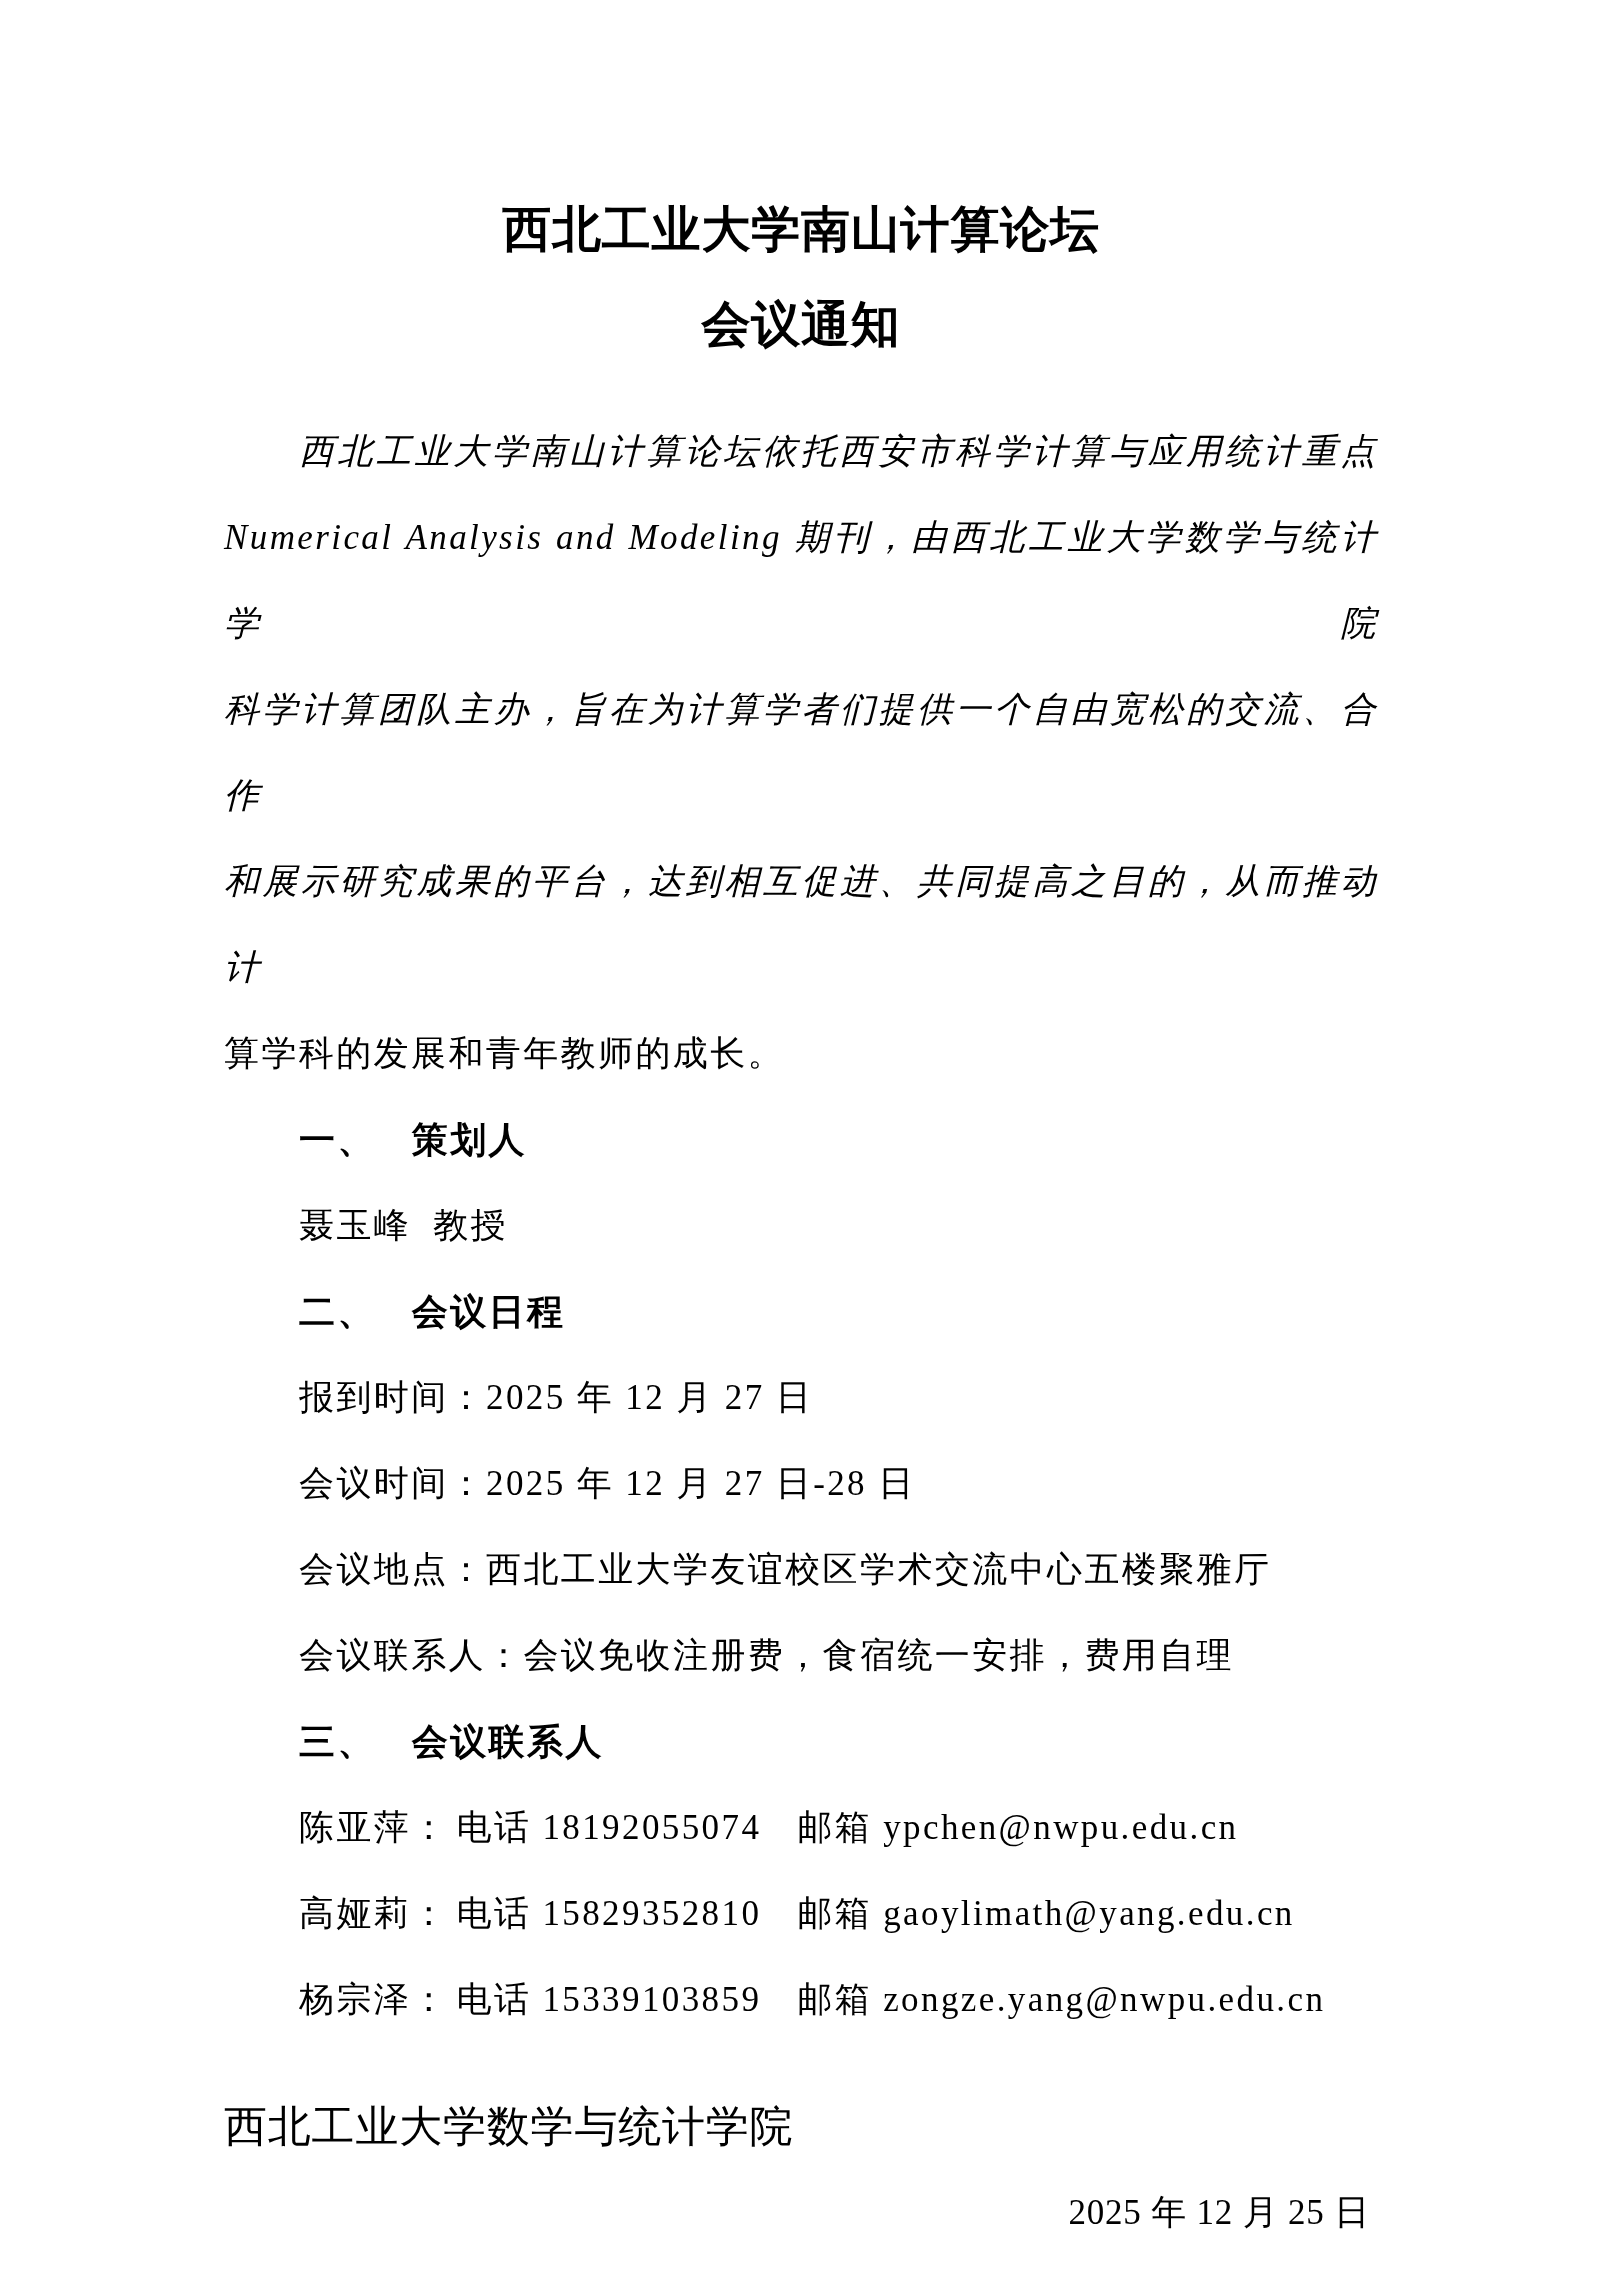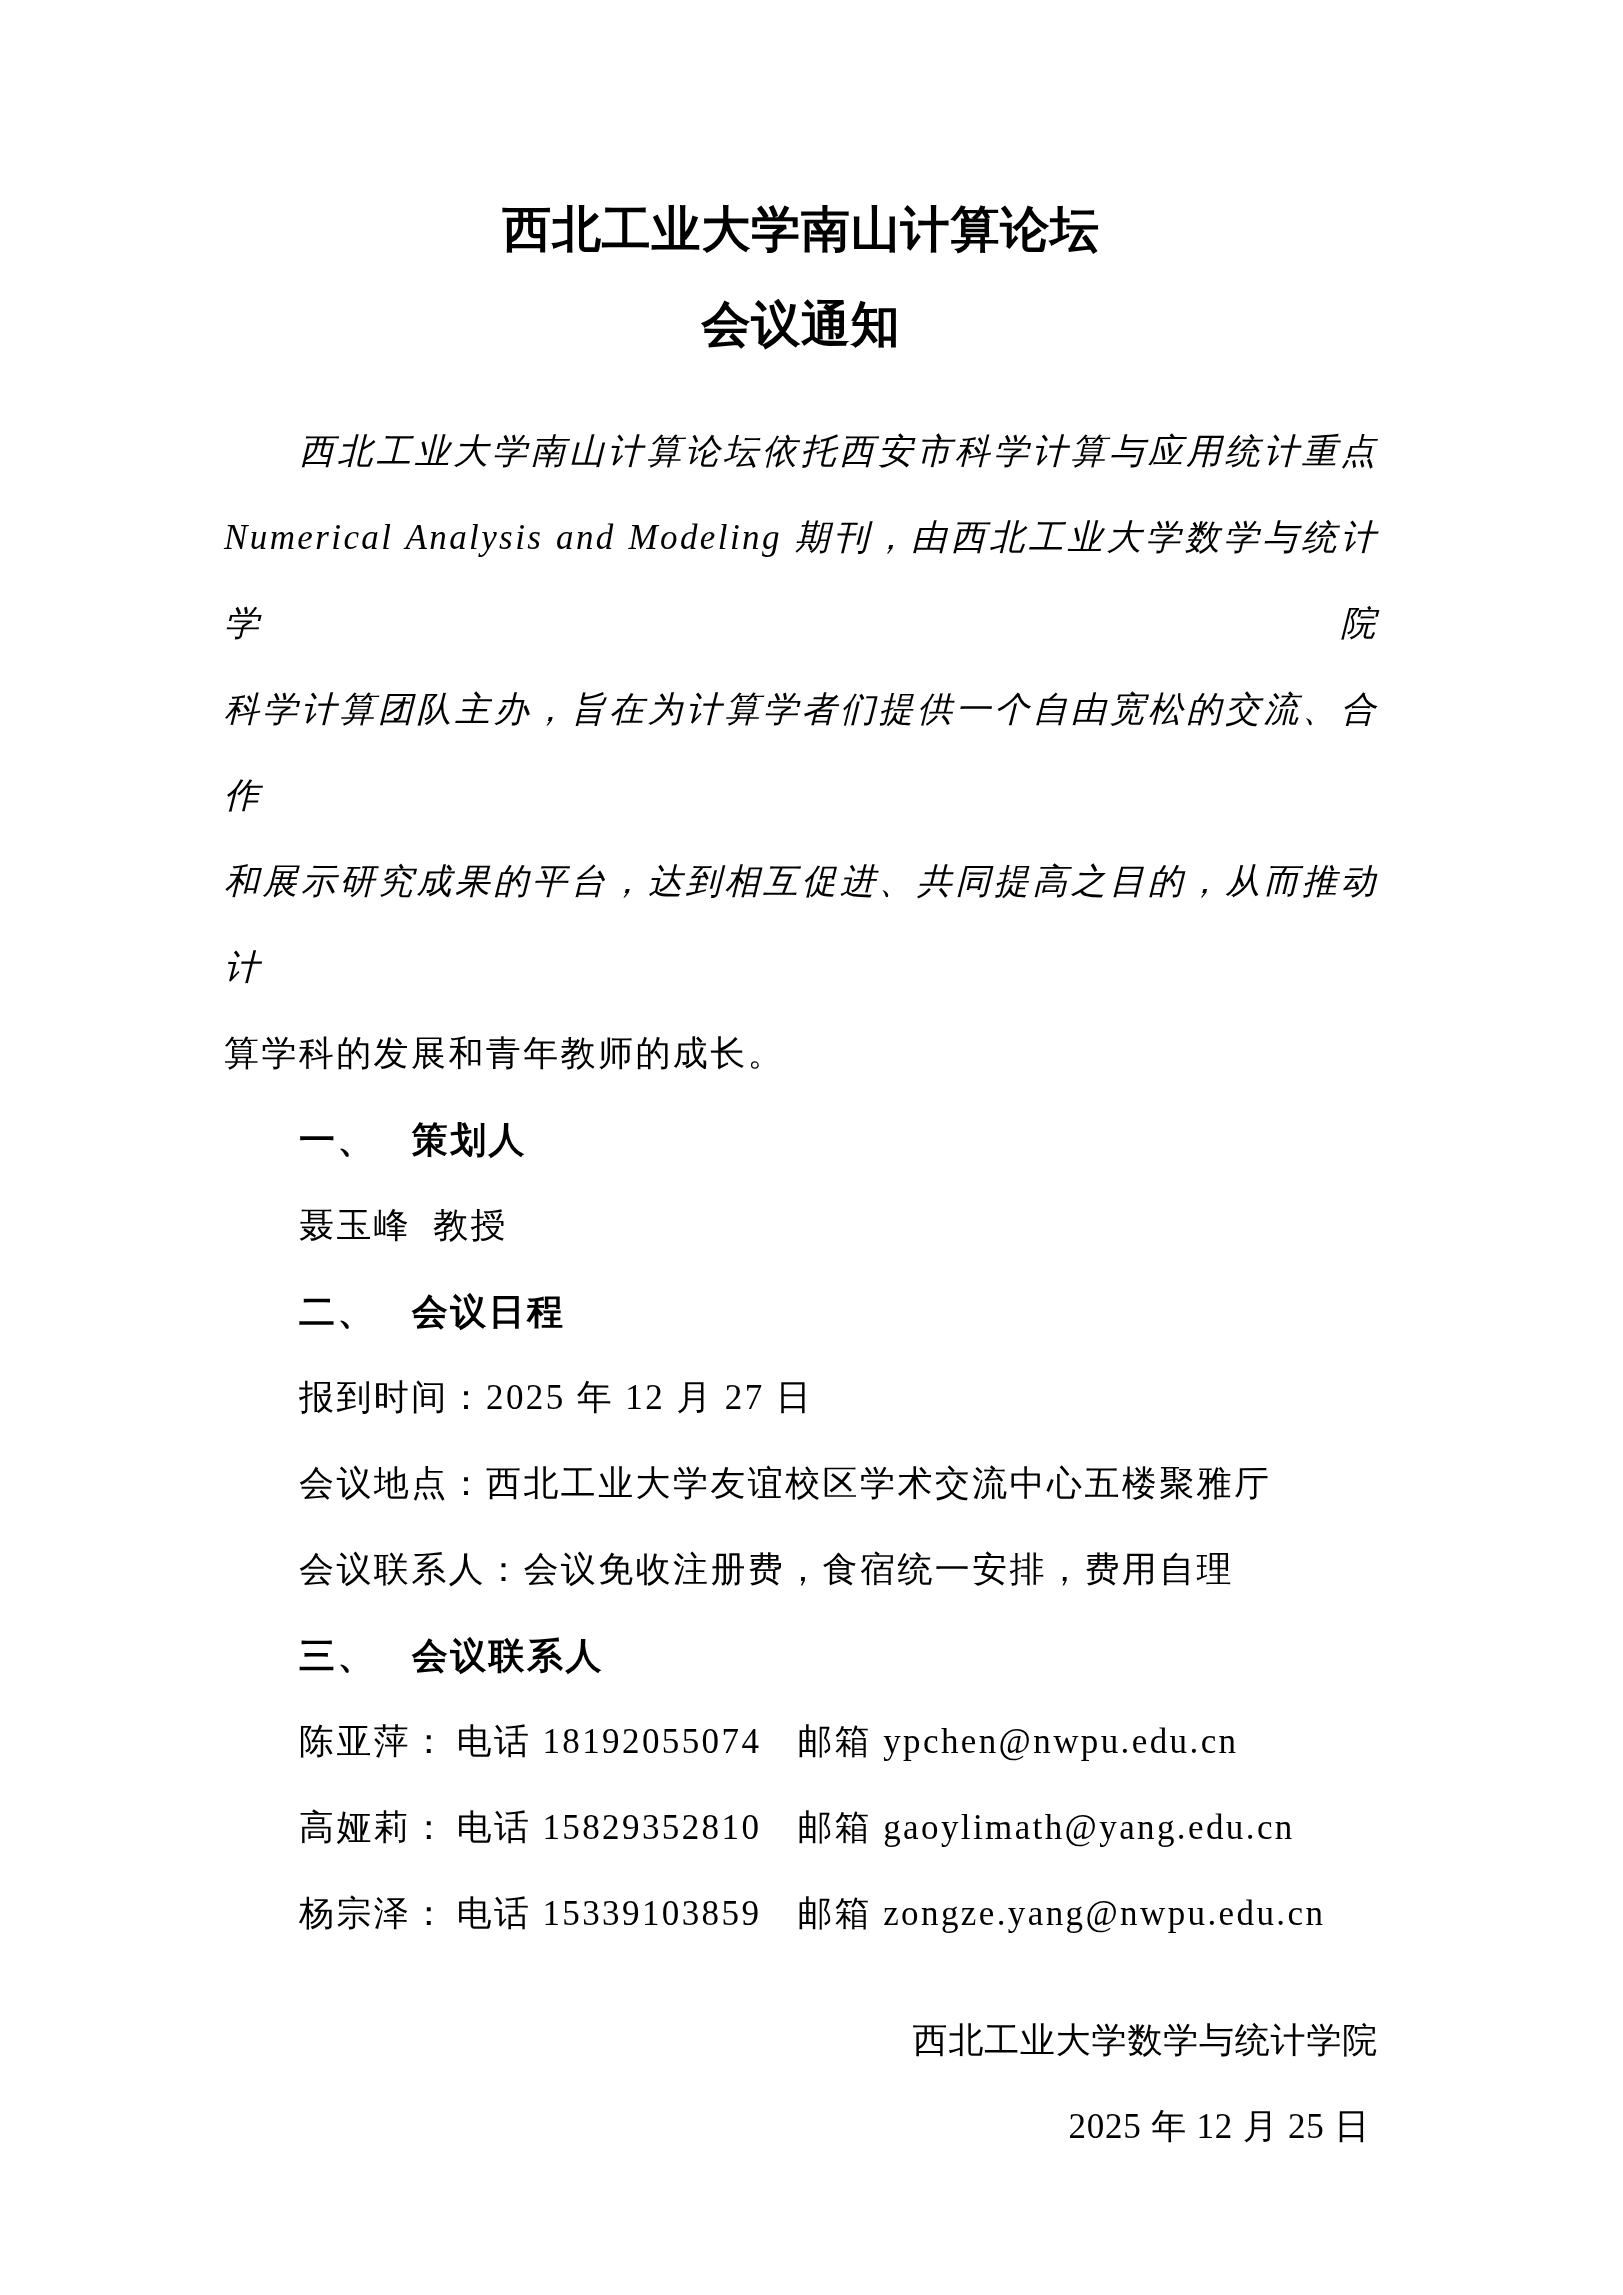--- a/index.html
+++ b/index.html
@@ -65,23 +65,23 @@
   .planner-title {
     margin-left: 22px;
   }
   .contact .lbl-phone { margin-left: 8px; }
   .contact .val-phone { margin-left: 11px; }
   .contact .lbl-mail  { margin-left: 36px; }
   .contact .val-mail  { margin-left: 11px; }
   
   .footer-org {
     margin-top: 41px;
-    font-size: 35px;
+    font-size: 43px;
     line-height: 86px;
-    text-align: right;
+    text-align: left;
     letter-spacing: 0.8px;
   }
   .footer-date {
     font-size: 35px;
     line-height: 86px;
     text-align: right;
     letter-spacing: 0.8px;
     padding-right: 8px;
   }
 </style>
@@ -108,20 +108,23 @@
     <span>聂玉峰</span><span class="planner-title">教授</span>
   </div>
 
   <div class="line heading">
     <span class="num">二、</span><span>会议日程</span>
   </div>
   <div class="line">
     <span>报到时间：</span><span>2025 年 12 月 27 日</span>
   </div>
   <div class="line">
+    <span>会议时间：</span><span>2025 年 12 月 27 日-28 日</span>
+  </div>
+  <div class="line">
     <span>会议地点：</span><span>西北工业大学友谊校区学术交流中心五楼聚雅厅</span>
   </div>
   <div class="line">
     <span>会议联系人：</span><span>会议免收注册费，食宿统一安排，费用自理</span>
   </div>
 
   <div class="line heading">
     <span class="num">三、</span><span>会议联系人</span>
   </div>
   <div class="line contact">

